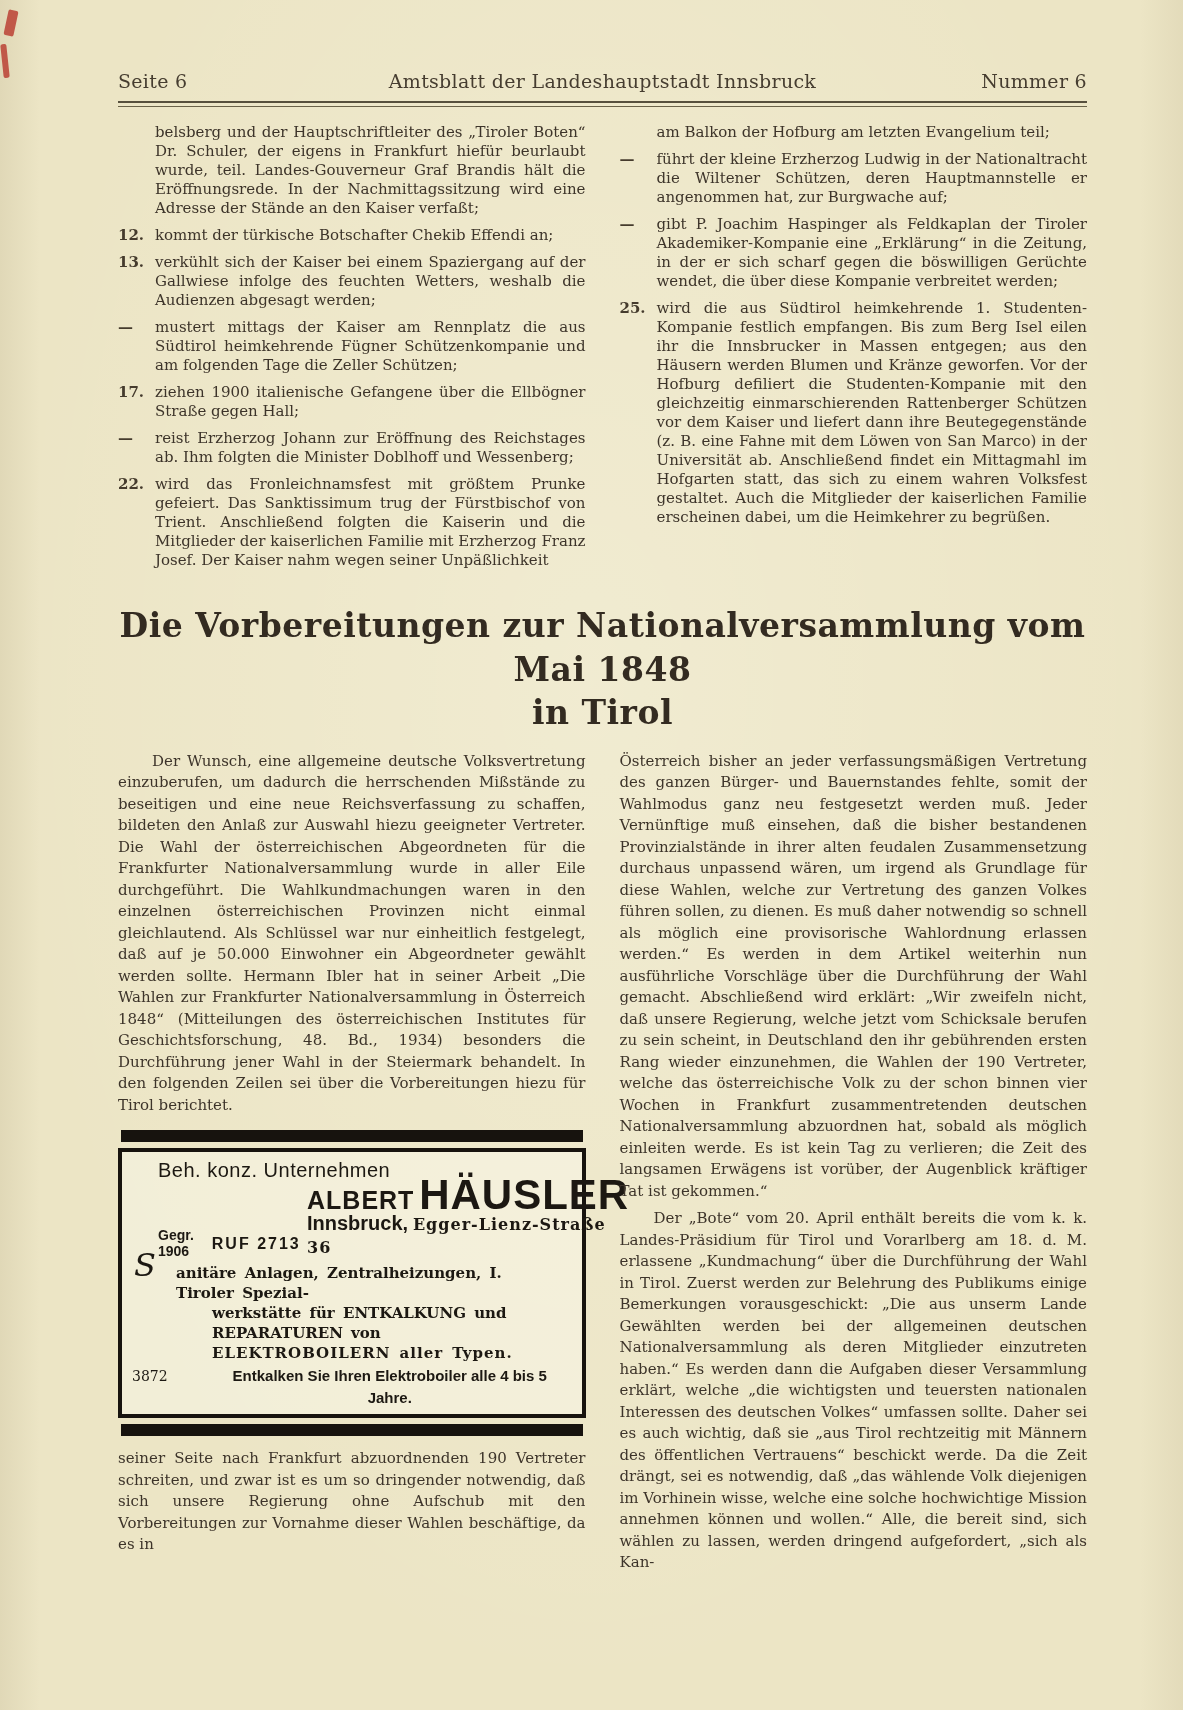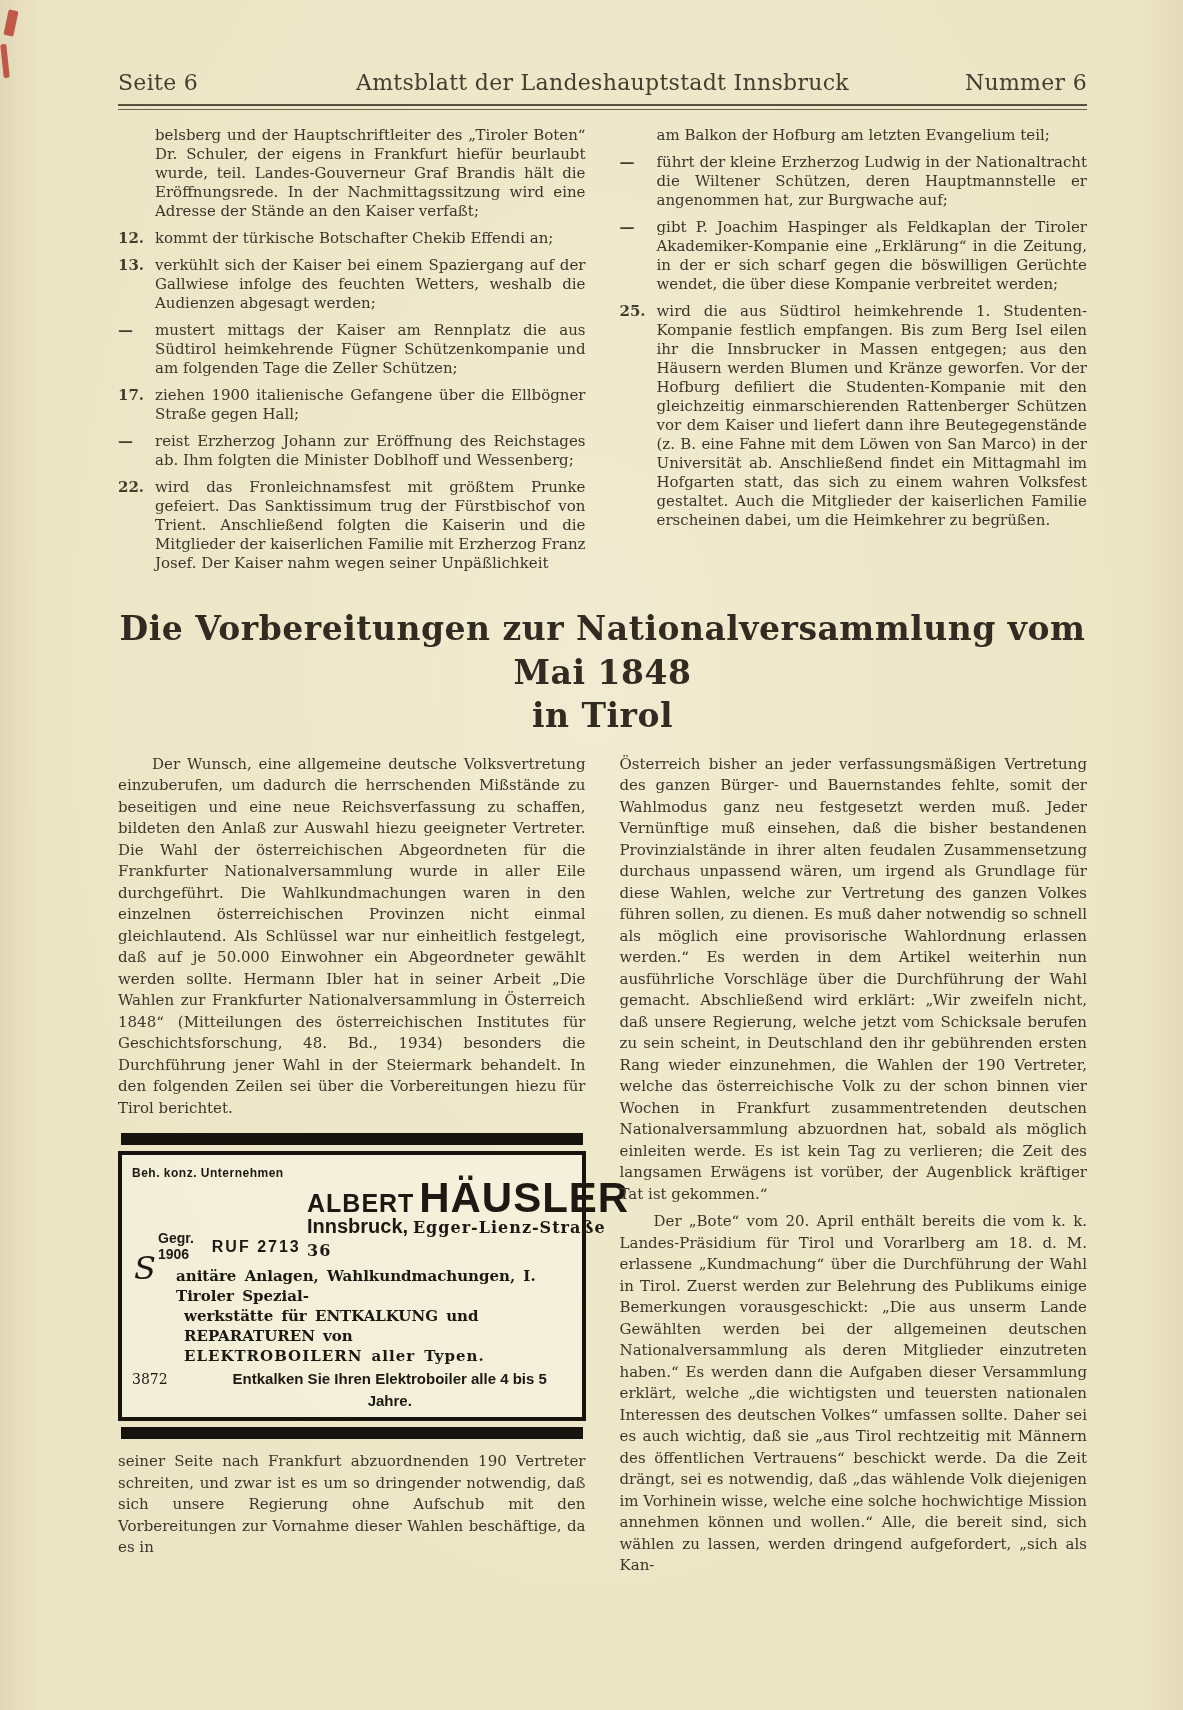--- a/index.html
+++ b/index.html
@@ -20,21 +20,21 @@
     box-sizing:border-box;
     padding:70px 96px 0 118px;
     position:relative;
   }
   .red-mark{position:absolute;background:#b8372c;border-radius:2px;opacity:.8;}
   .red-mark.m1{left:6px;top:10px;width:10px;height:26px;transform:rotate(12deg);}
   .red-mark.m2{left:2px;top:44px;width:6px;height:34px;transform:rotate(-6deg);}
 
   .masthead{
     display:grid;grid-template-columns:1fr auto 1fr;align-items:baseline;
-    font-size:22px;letter-spacing:.3px;color:#463d30;
+    font-size:19px;letter-spacing:.3px;color:#463d30;
   }
   .masthead .left{justify-self:start;}
   .masthead .center{justify-self:center;}
   .masthead .right{justify-self:end;}
   .rule-double{
     margin-top:9px;height:3px;
     border-top:2px solid #57503d;border-bottom:1px solid #6a6249;
   }
 
   .columns{display:flex;gap:34px;}
@@ -55,40 +55,40 @@
   .headline .l2{display:block;}
 
   .article{margin-top:16px;font-size:15px;line-height:21.5px;}
   .para{margin:0 0 6px 0;text-align:justify;}
   .para.indent{text-indent:34px;}
 
   
   .ad{margin:14px 0 12px 0;}
   .ad-bar{height:12px;background:#17130e;margin:0 3px;}
   .ad-box{border:4px solid #17130e;margin:6px 0;padding:8px 14px 6px 10px;background:rgba(255,255,250,0.35);color:#1c1812;}
-  .ad-license{font-family:"Liberation Sans","DejaVu Sans",sans-serif;font-weight:bold;font-size:12px;letter-spacing:.5px;}
+  .ad-license{font-family:"Liberation Sans","DejaVu Sans",sans-serif;font-weight:normal;font-size:20px;letter-spacing:.5px;margin-left:26px;}
   .ad-main{display:flex;align-items:flex-end;margin-top:2px;}
   .ad-leftcol{display:flex;align-items:center;gap:18px;flex:0 0 175px;margin-top:32px;}
   .ad-founded{font-family:"Liberation Sans","DejaVu Sans",sans-serif;font-weight:bold;font-size:14px;line-height:1.1;margin-left:26px;}
   .ad-phone{font-family:"Liberation Sans","DejaVu Sans",sans-serif;font-weight:bold;font-size:16px;letter-spacing:2px;}
   .ad-rightcol{flex:1 1 auto;}
   .ad-name{white-space:nowrap;}
   .ad-first{font-family:"Liberation Sans","DejaVu Sans",sans-serif;font-weight:bold;font-size:25px;letter-spacing:1px;}
   .ad-last{font-family:"Liberation Sans","DejaVu Sans",sans-serif;font-weight:bold;font-size:42px;letter-spacing:1px;}
   .ad-addr{margin-top:-2px;}
   .ad-city{font-family:"Liberation Sans","DejaVu Sans",sans-serif;font-weight:bold;font-size:20px;}
   .ad-street{font-weight:bold;font-size:16px;letter-spacing:1px;}
   .ad-services{margin-top:4px;font-weight:bold;font-size:15px;line-height:20px;word-spacing:3px;}
   .sv1{position:relative;padding-left:44px;}
   .swash{
     position:absolute;left:2px;top:-8px;
     font-style:italic;font-size:32px;font-weight:normal;
     font-family:"DejaVu Serif",serif;color:#1c1812;
   }
-  .sv2,.sv3{margin-left:52px;}
+  .sv2,.sv3{margin-left:80px;}
   .sv3{letter-spacing:1px;}
   .ad-foot{display:flex;align-items:baseline;margin-top:2px;}
   .ad-num{font-size:14px;flex:0 0 80px;}
   .ad-slogan{flex:1;text-align:center;font-family:"Liberation Sans","DejaVu Sans",sans-serif;font-weight:bold;font-size:15px;}
 </style>
 </head>
 <body>
 
 <div class="page">
 
@@ -180,21 +180,21 @@
                 <span class="ad-last">HÄUSLER</span>
               </div>
               <div class="ad-addr">
                 <span class="ad-city">Innsbruck,</span>
                 <span class="ad-street">Egger-Lienz-Straße 36</span>
               </div>
             </div>
           </div>
           <div class="ad-services">
             <div class="sv1">
-              <span class="swash">S</span><span>anitäre Anlagen, Wahlkundmachungen, I. Tiroler Spezial-</span>
+              <span class="swash">S</span><span>anitäre Anlagen, Zentralheizungen, I. Tiroler Spezial-</span>
             </div>
             <div class="sv2">werkstätte für ENTKALKUNG und REPARATUREN von</div>
             <div class="sv3">ELEKTROBOILERN aller Typen.</div>
           </div>
           <div class="ad-foot">
             <span class="ad-num">3872</span>
             <span class="ad-slogan">Entkalken Sie Ihren Elektroboiler alle 4 bis 5 Jahre.</span>
           </div>
         </div>
         <div class="ad-bar"></div>

